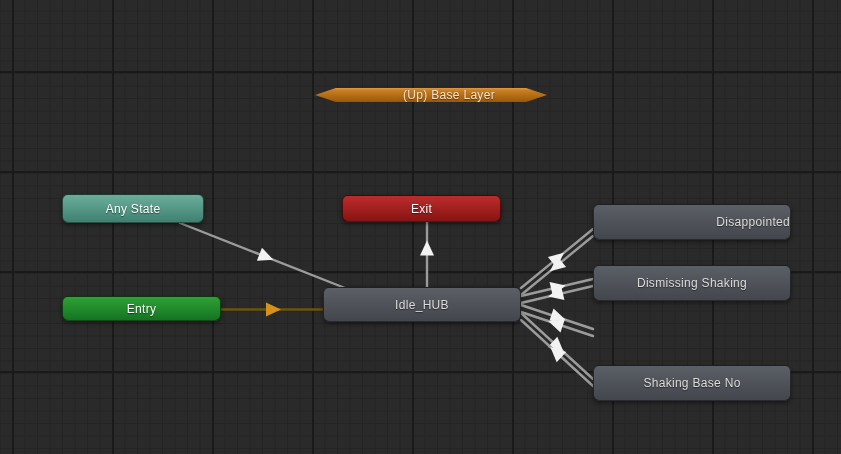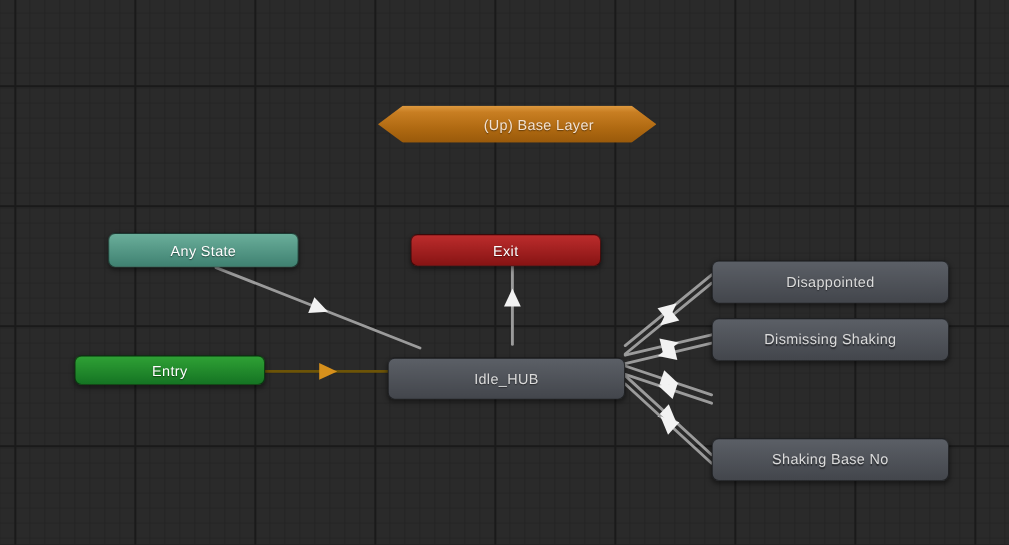--- a/index.html
+++ b/index.html
@@ -27,36 +27,36 @@
     display:flex;align-items:center;justify-content:center;
     font-size:12px;color:#fff;
     border-radius:6px;
     border:1px solid rgba(0,0,0,.55);
     box-shadow:0 2px 4px rgba(0,0,0,.45);
     box-sizing:border-box;
     text-shadow:0 1px 1px rgba(0,0,0,.5);
     letter-spacing:.3px;
     cursor:default;
   }
-  .node-anystate{left:62px;top:194px;width:159px;height:29px;
-    background:linear-gradient(#6aae9a,#3f8171);margin-left:28px;}
+  .node-anystate{left:62px;top:194px;width:142px;height:29px;
+    background:linear-gradient(#6aae9a,#3f8171);}
   .node-entry{left:62px;top:296px;width:159px;height:25px;
     background:linear-gradient(#2fa135,#157423);}
   .node-exit{left:342px;top:195px;width:159px;height:27px;
     background:linear-gradient(#bc2c2c,#871414);}
   .node-gray{width:198px;height:36px;
     background:linear-gradient(#5b5f66,#43464c);color:#dcdcdc;}
-  .node-idlehub{left:323px;top:298px;width:198px;height:35px;}
-  .node-disappointed{left:593px;top:217px;}
+  .node-idlehub{left:323px;top:287px;width:198px;height:35px;}
+  .node-disappointed{left:593px;top:204px;justify-content:flex-end;}
   .node-dismissing{left:593px;top:265px;}
   .node-sadidle{left:593px;top:315px;}
   .node-shaking{left:593px;top:365px;}
   .hex{
     position:absolute;z-index:2;
-    left:315px;top:88px;width:196px;height:31px;
+    left:315px;top:88px;width:196px;height:14px;
     clip-path:polygon(0% 50%,9% 0%,91% 0%,100% 50%,91% 100%,9% 100%);
     background:linear-gradient(#de9a40 0%,#c87e22 18%,#b06a12 60%,#99590a 100%);
     display:flex;align-items:center;justify-content:center;
     font-size:12px;color:#f3e2d2;text-shadow:0 1px 1px rgba(0,0,0,.45);
     letter-spacing:.3px;
     padding-left:36px;
   }
 </style>
 </head>
 <body>

